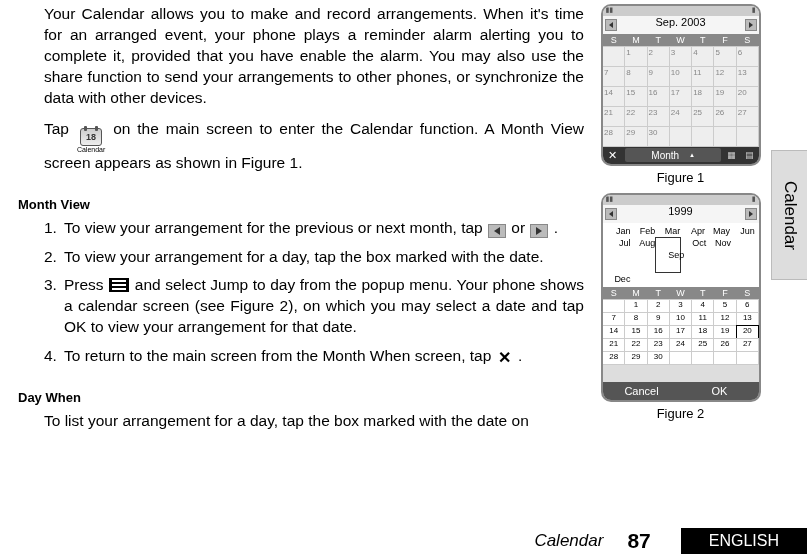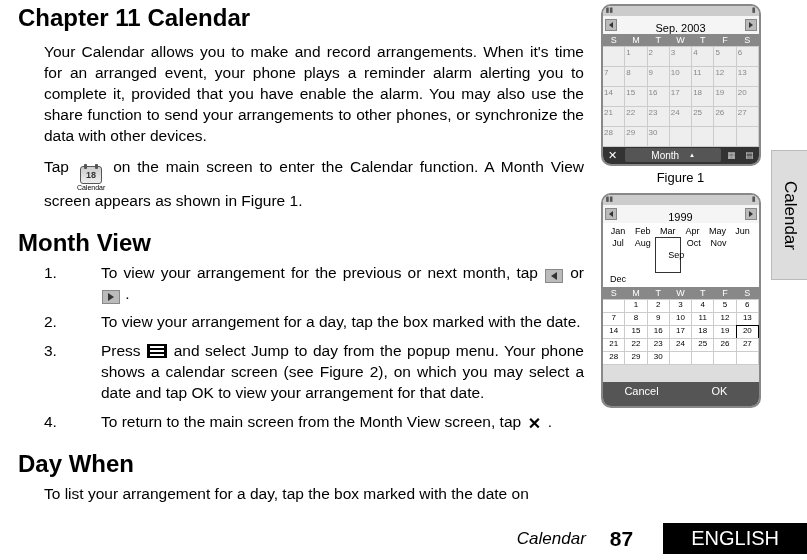--- a/index.html
+++ b/index.html
@@ -46,23 +46,23 @@
     font-size: 17px;
     font-family: Arial, sans-serif;
   }
 
   h1 {
     font-size: 24px;
     font-weight: bold;
     margin-bottom: 10px;
   }
   h2 {
-    font-size: 24px;
+    font-size: 13px;
     font-weight: bold;
-    margin: 17px 0 6px 0;
+    margin: 23px 0 6px 0;
   }
   .body-p {
     font-size: 15.5px;
     line-height: 1.35;
     margin: 0 0 10px 26px;
     text-align: justify;
   }
   .list {
     margin-left: 26px;
   }
@@ -70,21 +70,21 @@
     display: flex;
     font-size: 15.5px;
     line-height: 1.35;
     margin-bottom: 8px;
     text-align: justify;
   }
   .list-num {
     width: 20px;
     flex-shrink: 0;
   }
-  .list-body { flex: 1; margin-left: 37px; }
+  .list-body { flex: 1; }
   .cal-icon-wrap {
     display: inline-flex;
     flex-direction: column;
     align-items: center;
     vertical-align: -6px;
     margin: 0 1px;
   }
   .cal-icon {
     width: 22px; height: 18px;
     border: 1px solid #555;
@@ -126,66 +126,65 @@
     border: 2px solid #888;
     border-radius: 10px;
     margin: 0 auto 4px auto;
     background:#eee;
     overflow:hidden;
   }
   .phone-status {
     height:10px;background:#ccc;display:flex;justify-content:space-between;padding:0 3px;font-size:7px;color:#555;
   }
   .phone-headrow{
-    display:flex;align-items:flex-end;justify-content:center;background:#f5f5f5;height:18px;font-size:11px;position:relative;
+    display:flex;align-items:flex-start;justify-content:center;background:#f5f5f5;height:18px;font-size:11px;position:relative;
   }
   .phone-headrow .l,.phone-headrow .r{position:absolute;top:3px;width:12px;height:12px;background:#bbb;border:1px solid #888;display:flex;align-items:center;justify-content:center;}
   .phone-headrow .l{left:2px}.phone-headrow .r{right:2px}
   .mini-tri-l{width:0;height:0;border-top:3px solid transparent;border-bottom:3px solid transparent;border-right:4px solid #333;}
   .mini-tri-r{width:0;height:0;border-top:3px solid transparent;border-bottom:3px solid transparent;border-left:4px solid #333;}
 
   .week-head{display:flex;background:#888;}
   .week-head div{flex:1;text-align:center;font-size:9px;color:#fff;padding:1px 0;}
   .grid{display:flex;flex-direction:column;}
   .grid-row{display:flex;height:20px;}
   .grid-row div{flex:1;border:1px solid #ccc;font-size:8px;padding:1px 0 0 1px;color:#888;margin:-0.5px;}
   .phone-foot{display:flex;background:#333;height:18px;align-items:center;}
   .phone-foot .fx{width:20px;text-align:center;color:#fff;font-size:11px;}
   .phone-foot .mid{flex:1;background:#555;margin:2px;text-align:center;color:#fff;font-size:10px;border-radius:2px;display:flex;align-items:center;justify-content:center;height:14px;gap:11px;}
   .phone-foot .sm{width:18px;text-align:center;color:#ccc;font-size:9px;}
 
   .fig-label{text-align:center;font-size:13px;margin-bottom:8px;}
 
   .month-strip{display:flex;flex-wrap:wrap;font-size:9px;padding:2px 3px;gap:0;background:#fff;}
-  .month-strip span{width:16.6%;text-align:center;padding:1px 0;}
+  .month-strip span{width:16.6%;text-align:right;padding:1px 0;}
   .month-strip .sel{border:1px solid #333;padding:12px;}
 
   .dense-grid .grid-row{height:13px;}
   .dense-grid .grid-row div{font-size:8px;text-align:center;padding:0;background:#fff;color:#000;}
   .dense-grid .grid-row div.hl{border:1.5px solid #000;}
 
-  .phone-foot2{display:flex;background:#555;height:24px;}
+  .phone-foot2{display:flex;background:#555;height:18px;}
   .phone-foot2 div{flex:1;text-align:center;color:#fff;font-size:11px;line-height:18px;}
 
   
   .footer {
     position:absolute;bottom:6px;left:0;width:100%;
     display:flex;align-items:center;justify-content:flex-end;
     padding-right:0;
   }
   .footer .breadcrumb{font-style:italic;font-size:17px;font-family:Arial;}
   .footer .pg{font-weight:bold;font-size:21px;margin:0 30px 0 24px;}
-  .footer .lang{background:#000;color:#fff;padding:4px 28px;font-size:20px;}
+  .footer .lang{background:#000;color:#fff;padding:4px 28px;font-size:16px;}
 </style>
 </head>
 <body>
 
 <div class="page">
   <div class="content">
-    <h1>Chapter 11 Calendar</h1>
 
     <p class="body-p">Your Calendar allows you to make and record arrangements. When it's time for an arranged event, your phone plays a reminder alarm alerting you to complete it, provided that you have enable the alarm. You may also use the share function to send your arrangements to other phones, or synchronize the data with other devices.</p>
 
     <p class="body-p">
       <span>Tap</span>
       <span class="cal-icon-wrap">
         <span class="cal-icon">18</span>
         <span class="cal-icon-label">Calendar</span>
       </span>
       <span>on the main screen to enter the Calendar function. A Month View screen appears as shown in Figure 1.</span>
@@ -219,21 +218,21 @@
         <div class="list-body">
           <span>Press</span>
           <span class="menu-icon"></span>
           <span>and select Jump to day from the popup menu. Your phone shows a calendar screen (see Figure 2), on which you may select a date and tap OK to view your arrangement for that date.</span>
         </div>
       </div>
 
       <div class="list-item">
         <div class="list-num">4.</div>
         <div class="list-body">
-          <span>To return to the main screen from the Month View screen, tap</span>
+          <span>To return to the main screen from the Month When screen, tap</span>
           <span class="x-icon">✕</span>
           <span>.</span>
         </div>
       </div>
     </div>
 
     <h2>Day When</h2>
     <p class="body-p">To list your arrangement for a day, tap the box marked with the date on</p>
   </div>
 
@@ -404,20 +403,21 @@
             <div></div>
             <div></div>
           </div>
         </div>
       <div style="height:18px;background:#ddd"></div>
       <div class="phone-foot2">
         <div>Cancel</div>
         <div>OK</div>
       </div>
     </div>
+    <div class="fig-label">Figure 2</div>
   </div>
 
   <div class="tab-col">
     <div class="tab">
       <span>Calendar</span>
     </div>
   </div>
 </div>
 
 <div class="footer">

